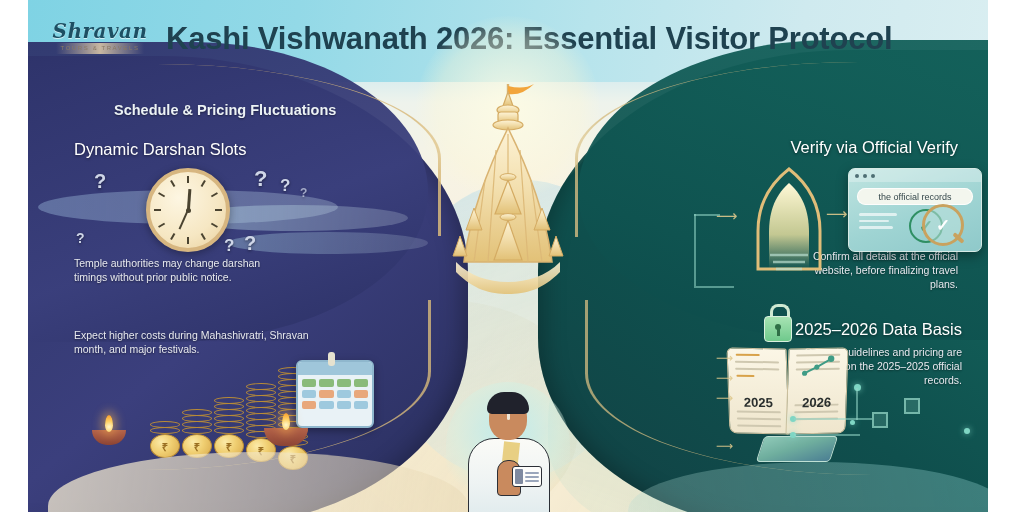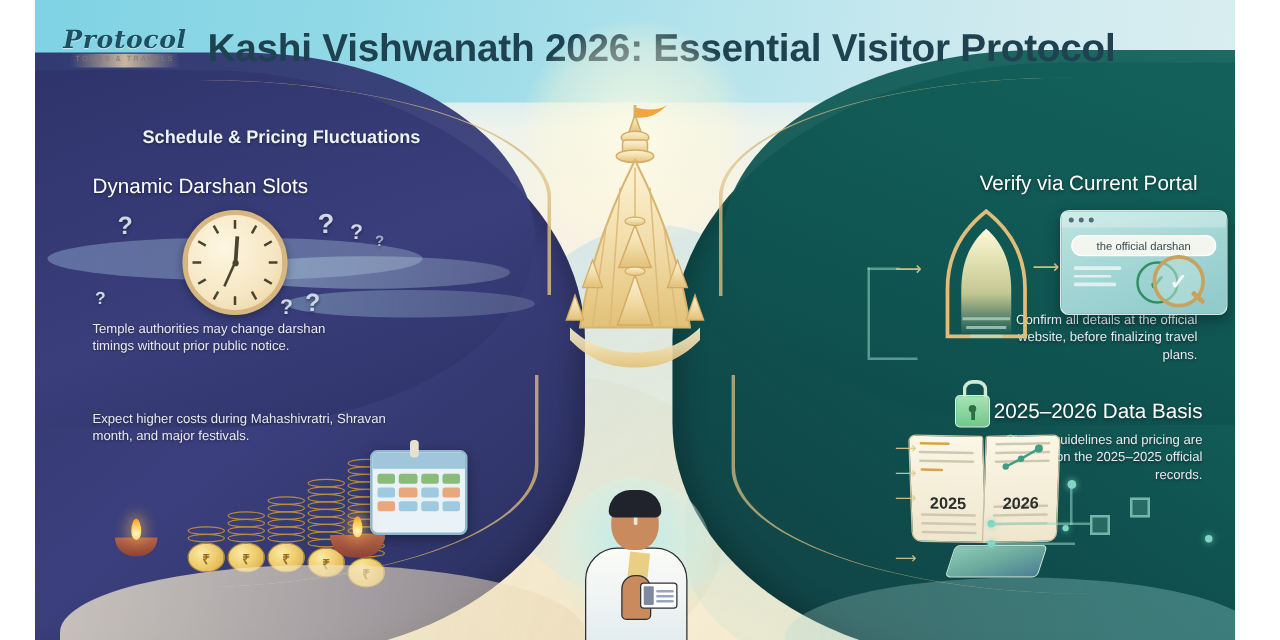--- a/index.html
+++ b/index.html
@@ -204,21 +204,21 @@
     <div class="flow" style="left:150px;top:205px;width:230px;height:26px;background:linear-gradient(90deg,rgba(176,212,226,.6),rgba(230,244,246,.25));border-radius:50%;"></div>
     <div class="flow" style="left:200px;top:232px;width:200px;height:22px;background:linear-gradient(90deg,rgba(160,200,220,.5),rgba(225,240,244,.2));border-radius:50%;"></div>
 
     <div class="right-mass"></div>
     <div class="right-mass2"></div>
     <div class="gold-edge-r"></div>
     <div class="gold-edge-r2"></div>
 
     <div class="header">
       <div class="logo">
-        <div class="logo-script">Protocol</div>
+        <div class="logo-script">Shravan</div>
         <div class="logo-sub">TOURS &amp; TRAVELS</div>
       </div>
       <div class="title">Kashi Vishwanath 2026: Essential Visitor Protocol</div>
     </div>
 
     <div class="ribbon" id="ribbon-left">
       <span>Schedule &amp; Pricing Fluctuations</span>
     </div>
 
     <div class="halo"></div>
@@ -365,21 +365,21 @@
     <div style="position:absolute;left:300px;top:352px;width:7px;height:14px;border-radius:3px;background:#e6e2cf;"></div>
 
     <div class="diya" style="left:64px;top:430px;">
       <div class="flame"></div>
     </div>
     <div class="diya" style="left:236px;top:428px;width:44px;height:18px;border-radius:0 0 22px 22px;">
       <div class="flame"></div>
     </div>
 
     <div class="card" id="card-verify">
-      <h3>Verify via Current Portal</h3>
+      <h3>Verify via Official Verify</h3>
       <p>Confirm all details at the official website, before finalizing travel plans.</p>
     </div>
 
     <div class="gateway">
       <svg width="86" height="108" viewBox="0 0 86 108">
         <defs>
           <linearGradient id="glow" x1="0" y1="0" x2="0" y2="1">
             <stop offset="0%" stop-color="#fff9d8"></stop>
               <stop offset="60%" stop-color="#ffeea8" stop-opacity=".75"></stop>
               <stop offset="100%" stop-color="#ffeaa0" stop-opacity="0"></stop>
@@ -390,21 +390,21 @@
         <path d="M30 104 h26 M27 97 h32 M24 90 h38" stroke="#b9ded0" stroke-width="2.5" opacity=".7"></path>
       </svg>
     </div>
 
     <div class="browser">
       <div class="browser-bar">
         <span class="dot"></span>
         <span class="dot"></span>
         <span class="dot"></span>
       </div>
-      <div class="url">the official darshan</div>
+      <div class="url">the official records</div>
       <div class="lines">
         <i style="width:38px"></i>
           <i style="width:30px"></i>
           <i style="width:34px"></i>
       </div>
       <div class="tick-circle">✓</div>
     </div>
     <div class="magnifier" style="left:894px;top:204px;">
       <span>✓</span>
     </div>

